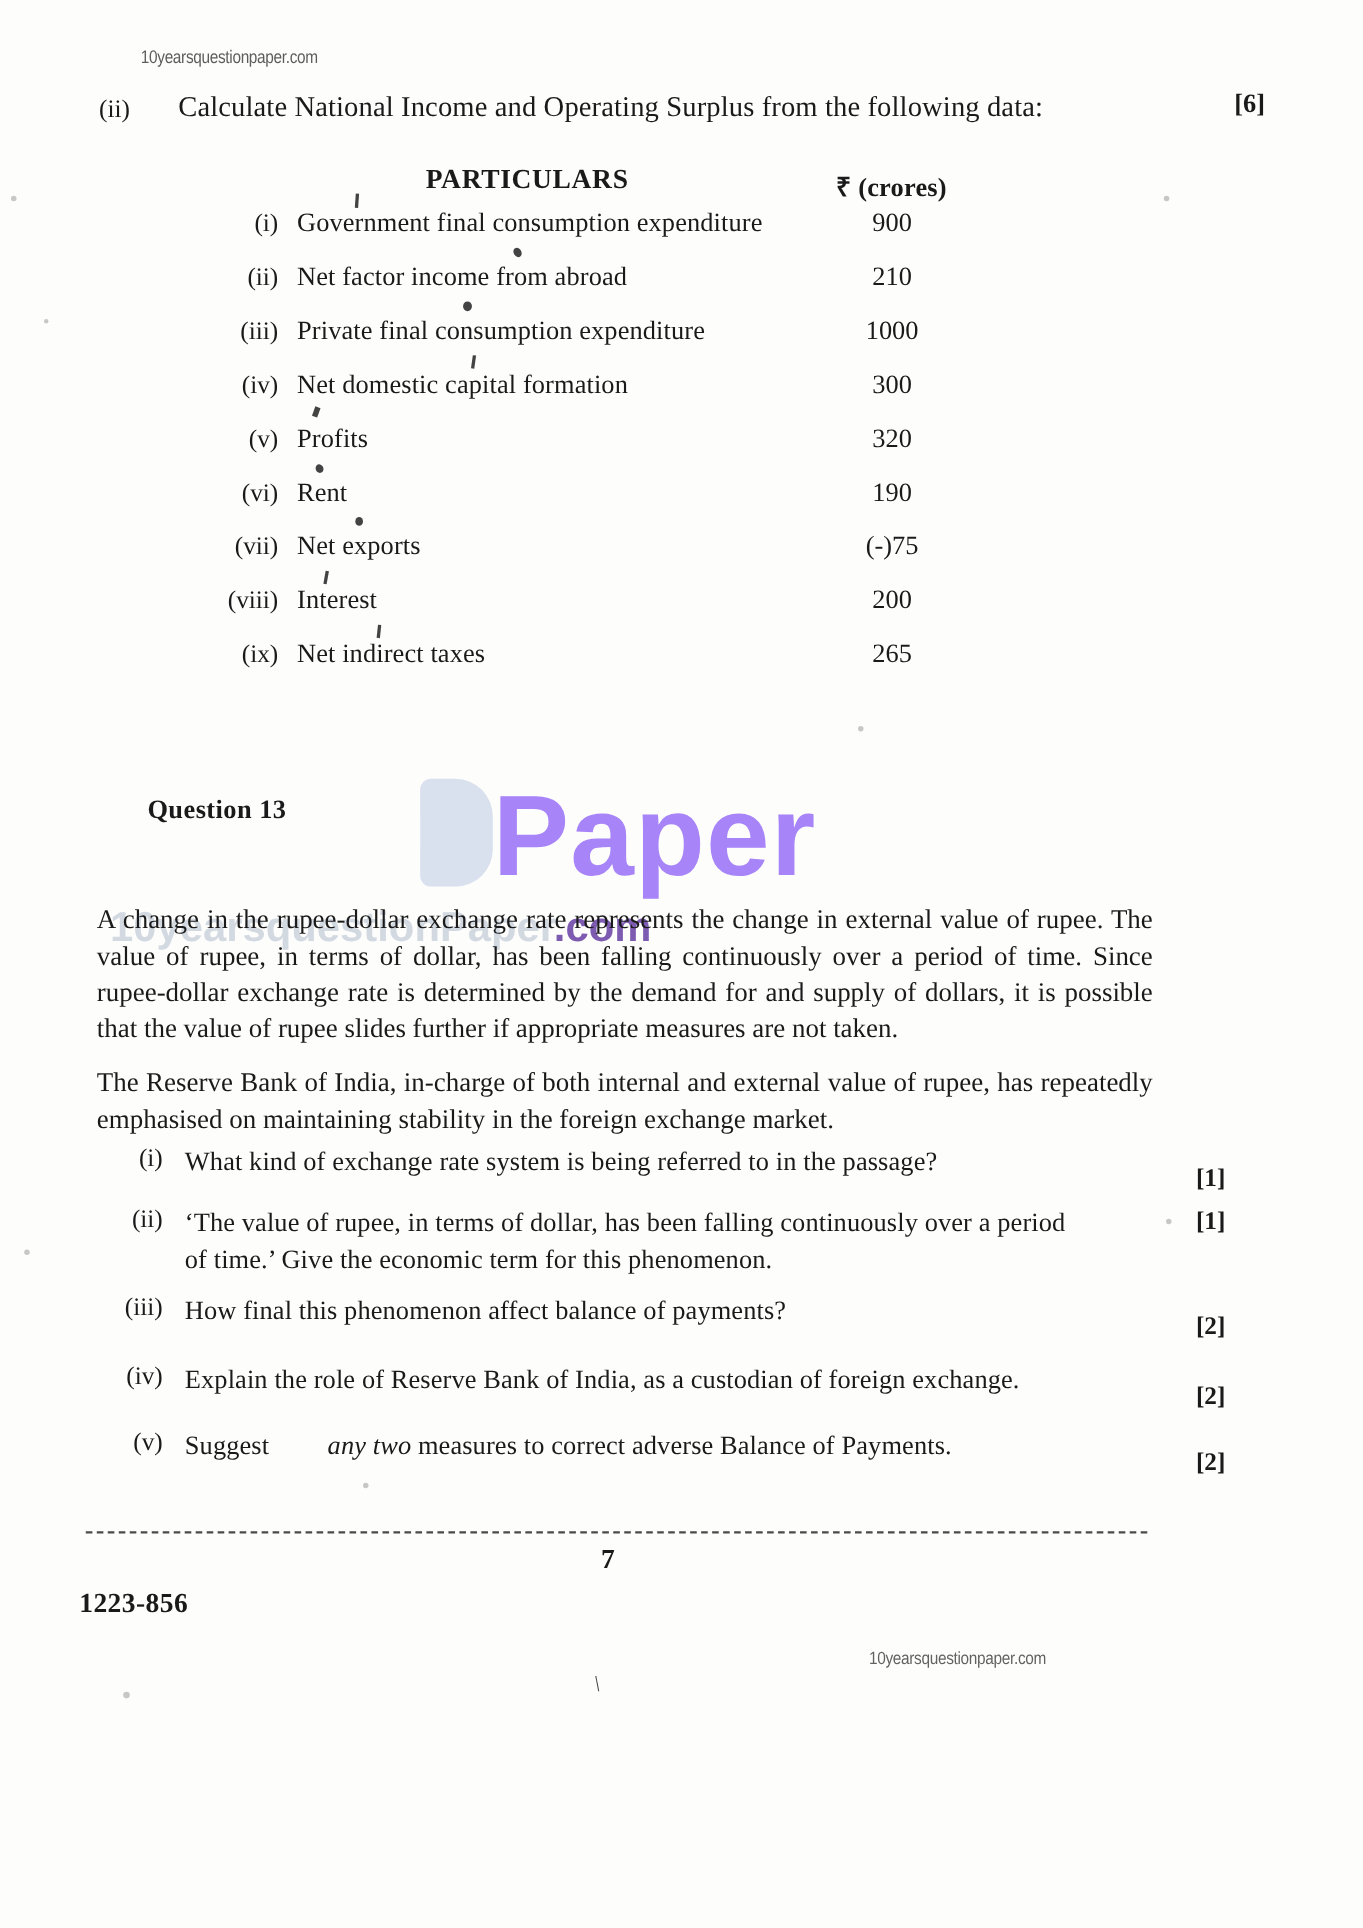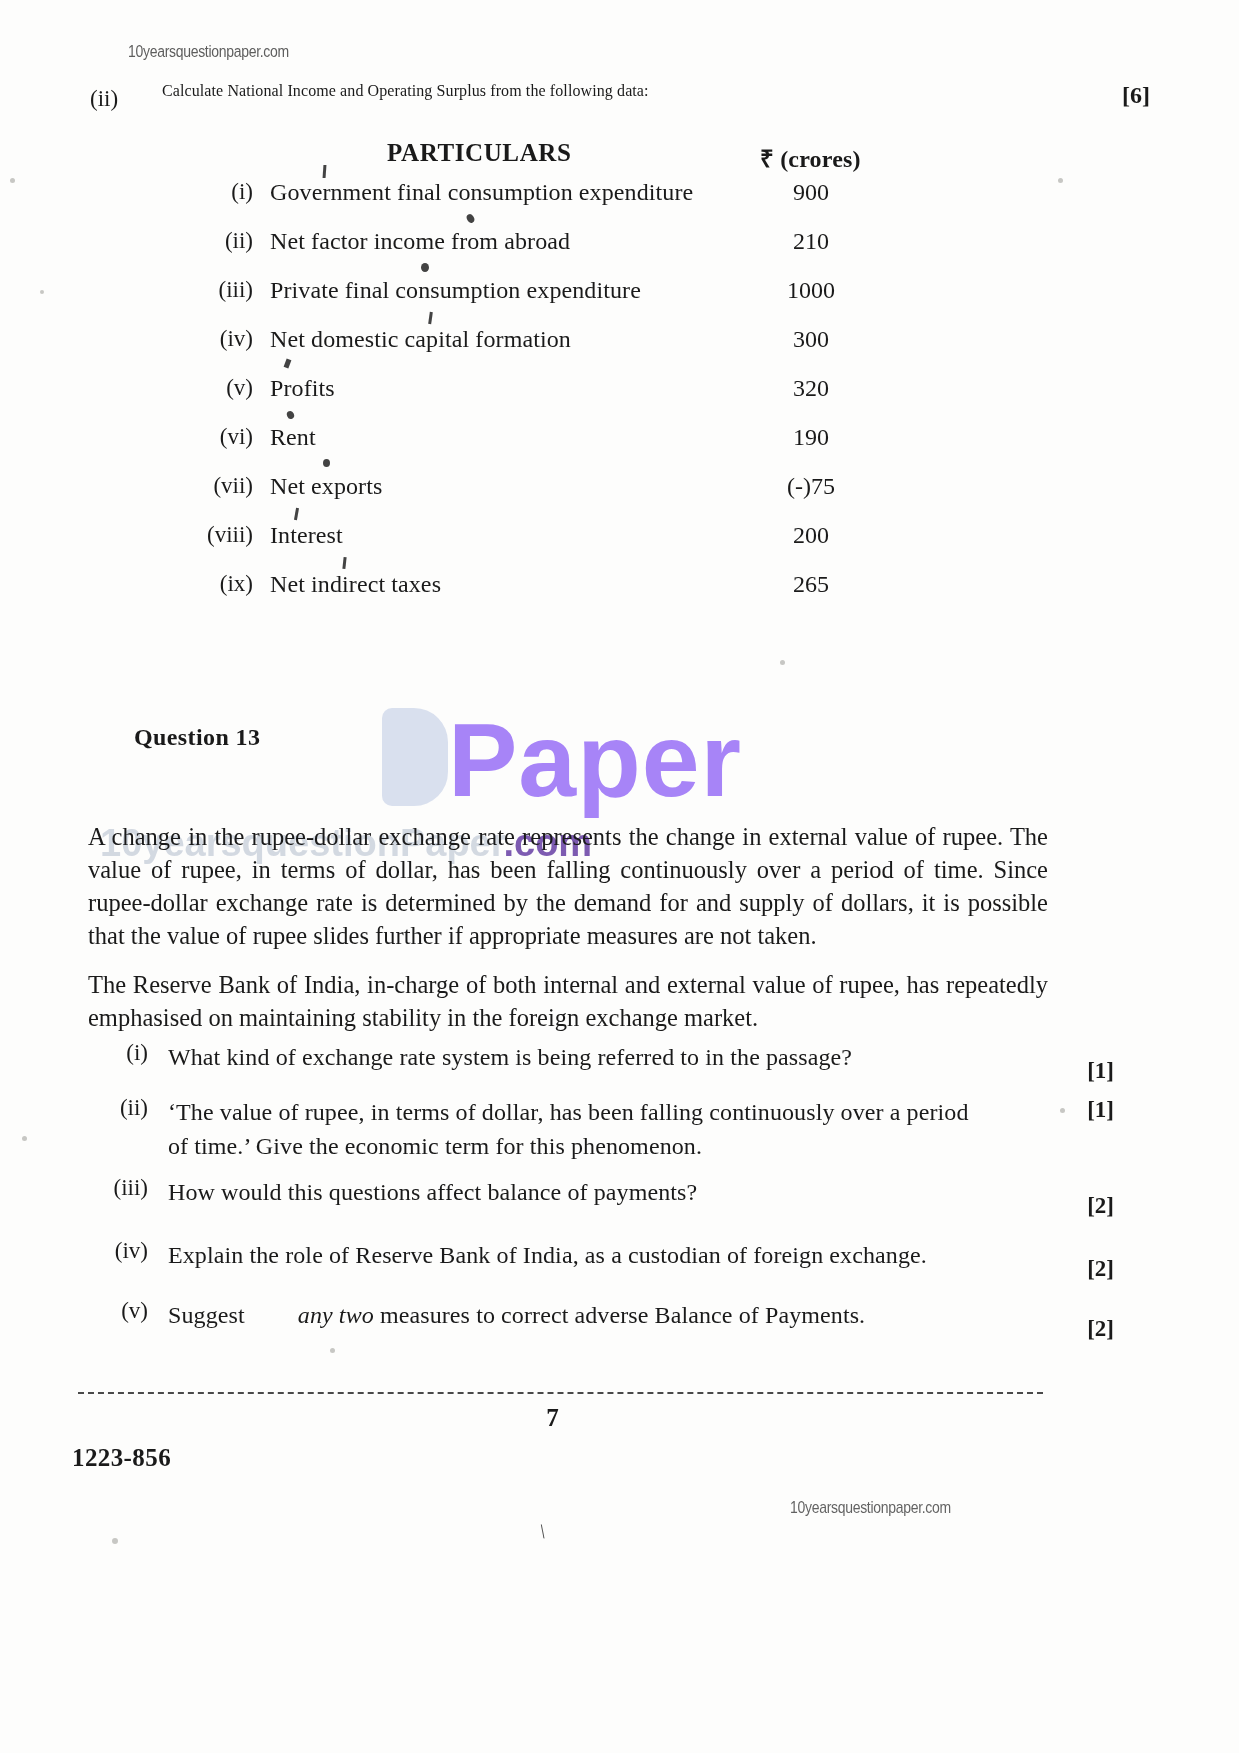--- a/index.html
+++ b/index.html
@@ -108,37 +108,37 @@
   .q-ii-num {
     position: absolute;
     left: 0;
     top: 6px;
     font-size: 23px;
   }
   .q-ii-text {
     position: absolute;
     left: 72px;
     top: 2px;
-    font-size: 16px;
+    font-size: 26px;
     letter-spacing: .1px;
     white-space: nowrap;
   }
   .q-ii-marks {
     position: absolute;
     right: 0;
     top: 2px;
     font-size: 24px;
     font-weight: 700;
   }
 
   
   .table-wrap {
     position: absolute;
     left: 175px;
-    top: 139px;
+    top: 150px;
     width: 790px;
   }
   .tbl-head {
     position: relative;
     height: 40px;
   }
   .tbl-head .h-part {
     position: absolute;
     left: 212px;
     top: 0;
@@ -401,21 +401,21 @@
   </div>
 
   <div class="subq" style="top:1095px;">
     <span class="s-num">(ii)</span>
     <span class="s-text">‘The value of rupee, in terms of dollar, has been falling continuously over a period of time.’ Give the economic term for this phenomenon.</span>
     <span class="s-marks">[1]</span>
   </div>
 
   <div class="subq" style="top:1175px;">
     <span class="s-num">(iii)</span>
-    <span class="s-text">How would this questions affect balance of payments?</span>
+    <span class="s-text">How final this phenomenon affect balance of payments?</span>
     <span class="s-marks low">[2]</span>
   </div>
 
   <div class="subq" style="top:1238px;">
     <span class="s-num">(iv)</span>
     <span class="s-text">Explain the role of Reserve Bank of India, as a custodian of foreign exchange.</span>
     <span class="s-marks low">[2]</span>
   </div>
 
   <div class="subq" style="top:1298px;">

